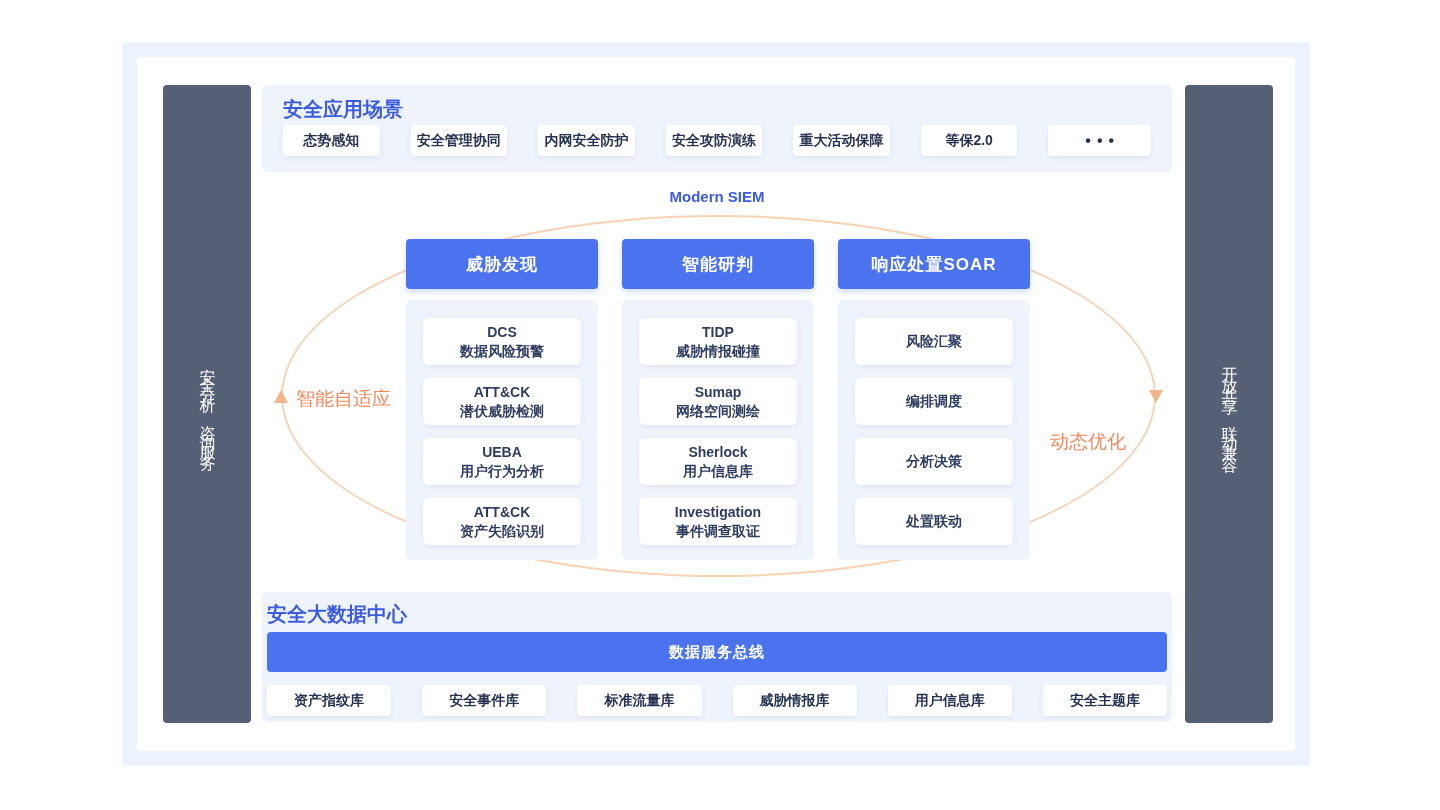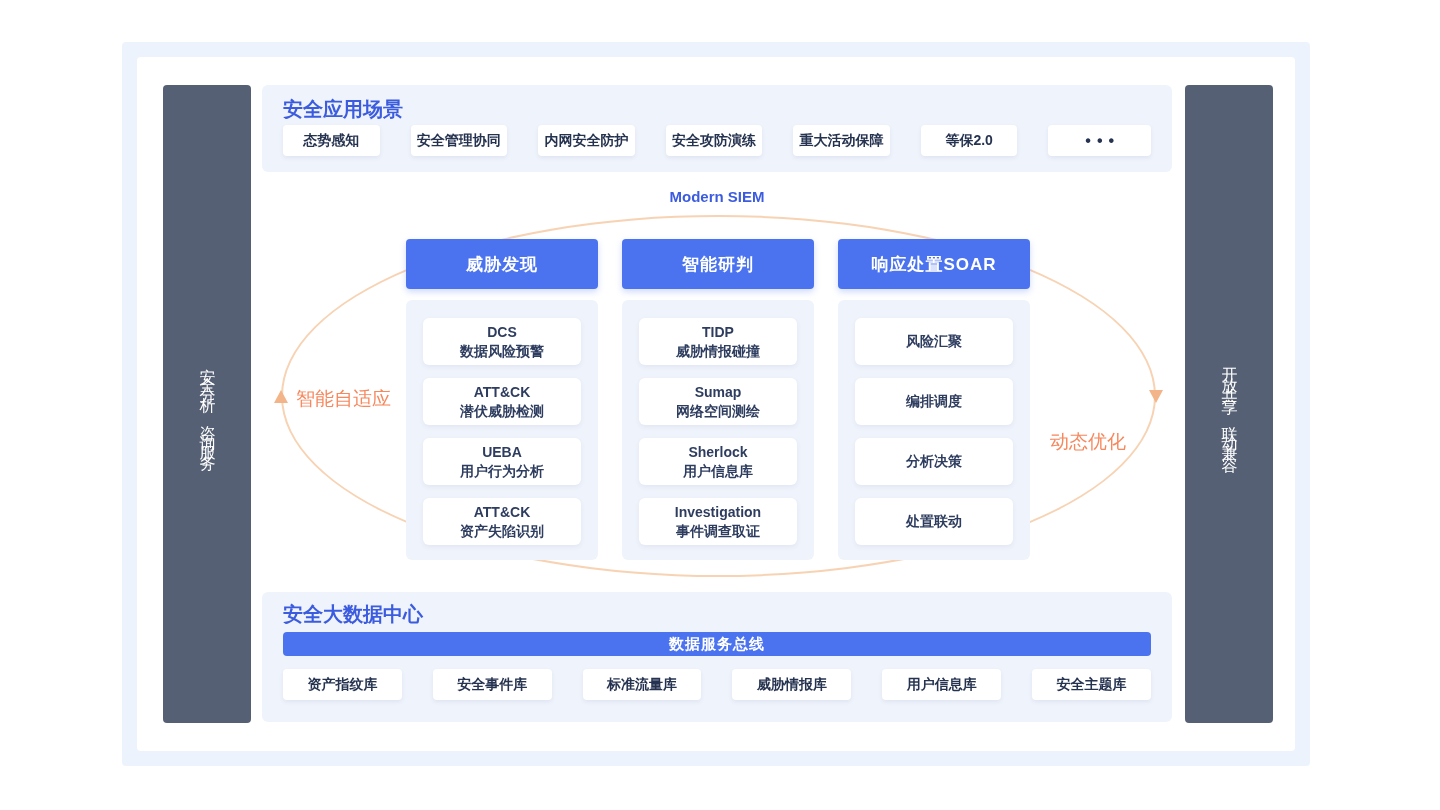--- a/index.html
+++ b/index.html
@@ -46,22 +46,22 @@
   .col.c1{left:406px;}
   .col.c2{left:622px;}
   .col.c3{left:838px;}
   .col-header{height:50px;background:var(--accent-blue);border-radius:4px;display:flex;align-items:center;justify-content:center;
     color:#fff;font-size:17px;font-weight:600;letter-spacing:1px;box-shadow:0 3px 6px rgba(75,115,240,.25);white-space:nowrap;}
   .col-panel{margin-top:11px;height:260px;background:var(--section-bg);border-radius:6px;box-sizing:border-box;
     padding-top:18px;display:flex;flex-direction:column;align-items:center;gap:13px;}
   .card{width:158px;height:47px;background:#fff;border-radius:6px;display:flex;flex-direction:column;align-items:center;justify-content:center;
     color:var(--card-text);font-size:14px;font-weight:600;line-height:19px;box-shadow:0 2px 5px rgba(40,70,140,.07);text-align:center;}
 
-  .datacenter{position:absolute;left:262px;top:592px;width:910px;height:130px;background:var(--section-bg);border-radius:6px;box-sizing:border-box;padding:13px 21px 0;}
-  .bus{margin-top:9px;height:24px;background:var(--accent-blue);border-radius:4px;display:flex;align-items:center;justify-content:center;
+  .datacenter{position:absolute;left:262px;top:592px;width:910px;height:130px;background:var(--section-bg);border-radius:6px;box-sizing:border-box;padding:13px 5px 0;}
+  .bus{margin-top:9px;height:40px;background:var(--accent-blue);border-radius:4px;display:flex;align-items:center;justify-content:center;
     color:#fff;font-size:15px;font-weight:600;letter-spacing:1px;}
   .db-row{margin-top:13px;}
 </style>
 </head>
 <body>
 
 <div class="stage">
   <div class="frame"></div>
   <div class="panel"></div>
 

